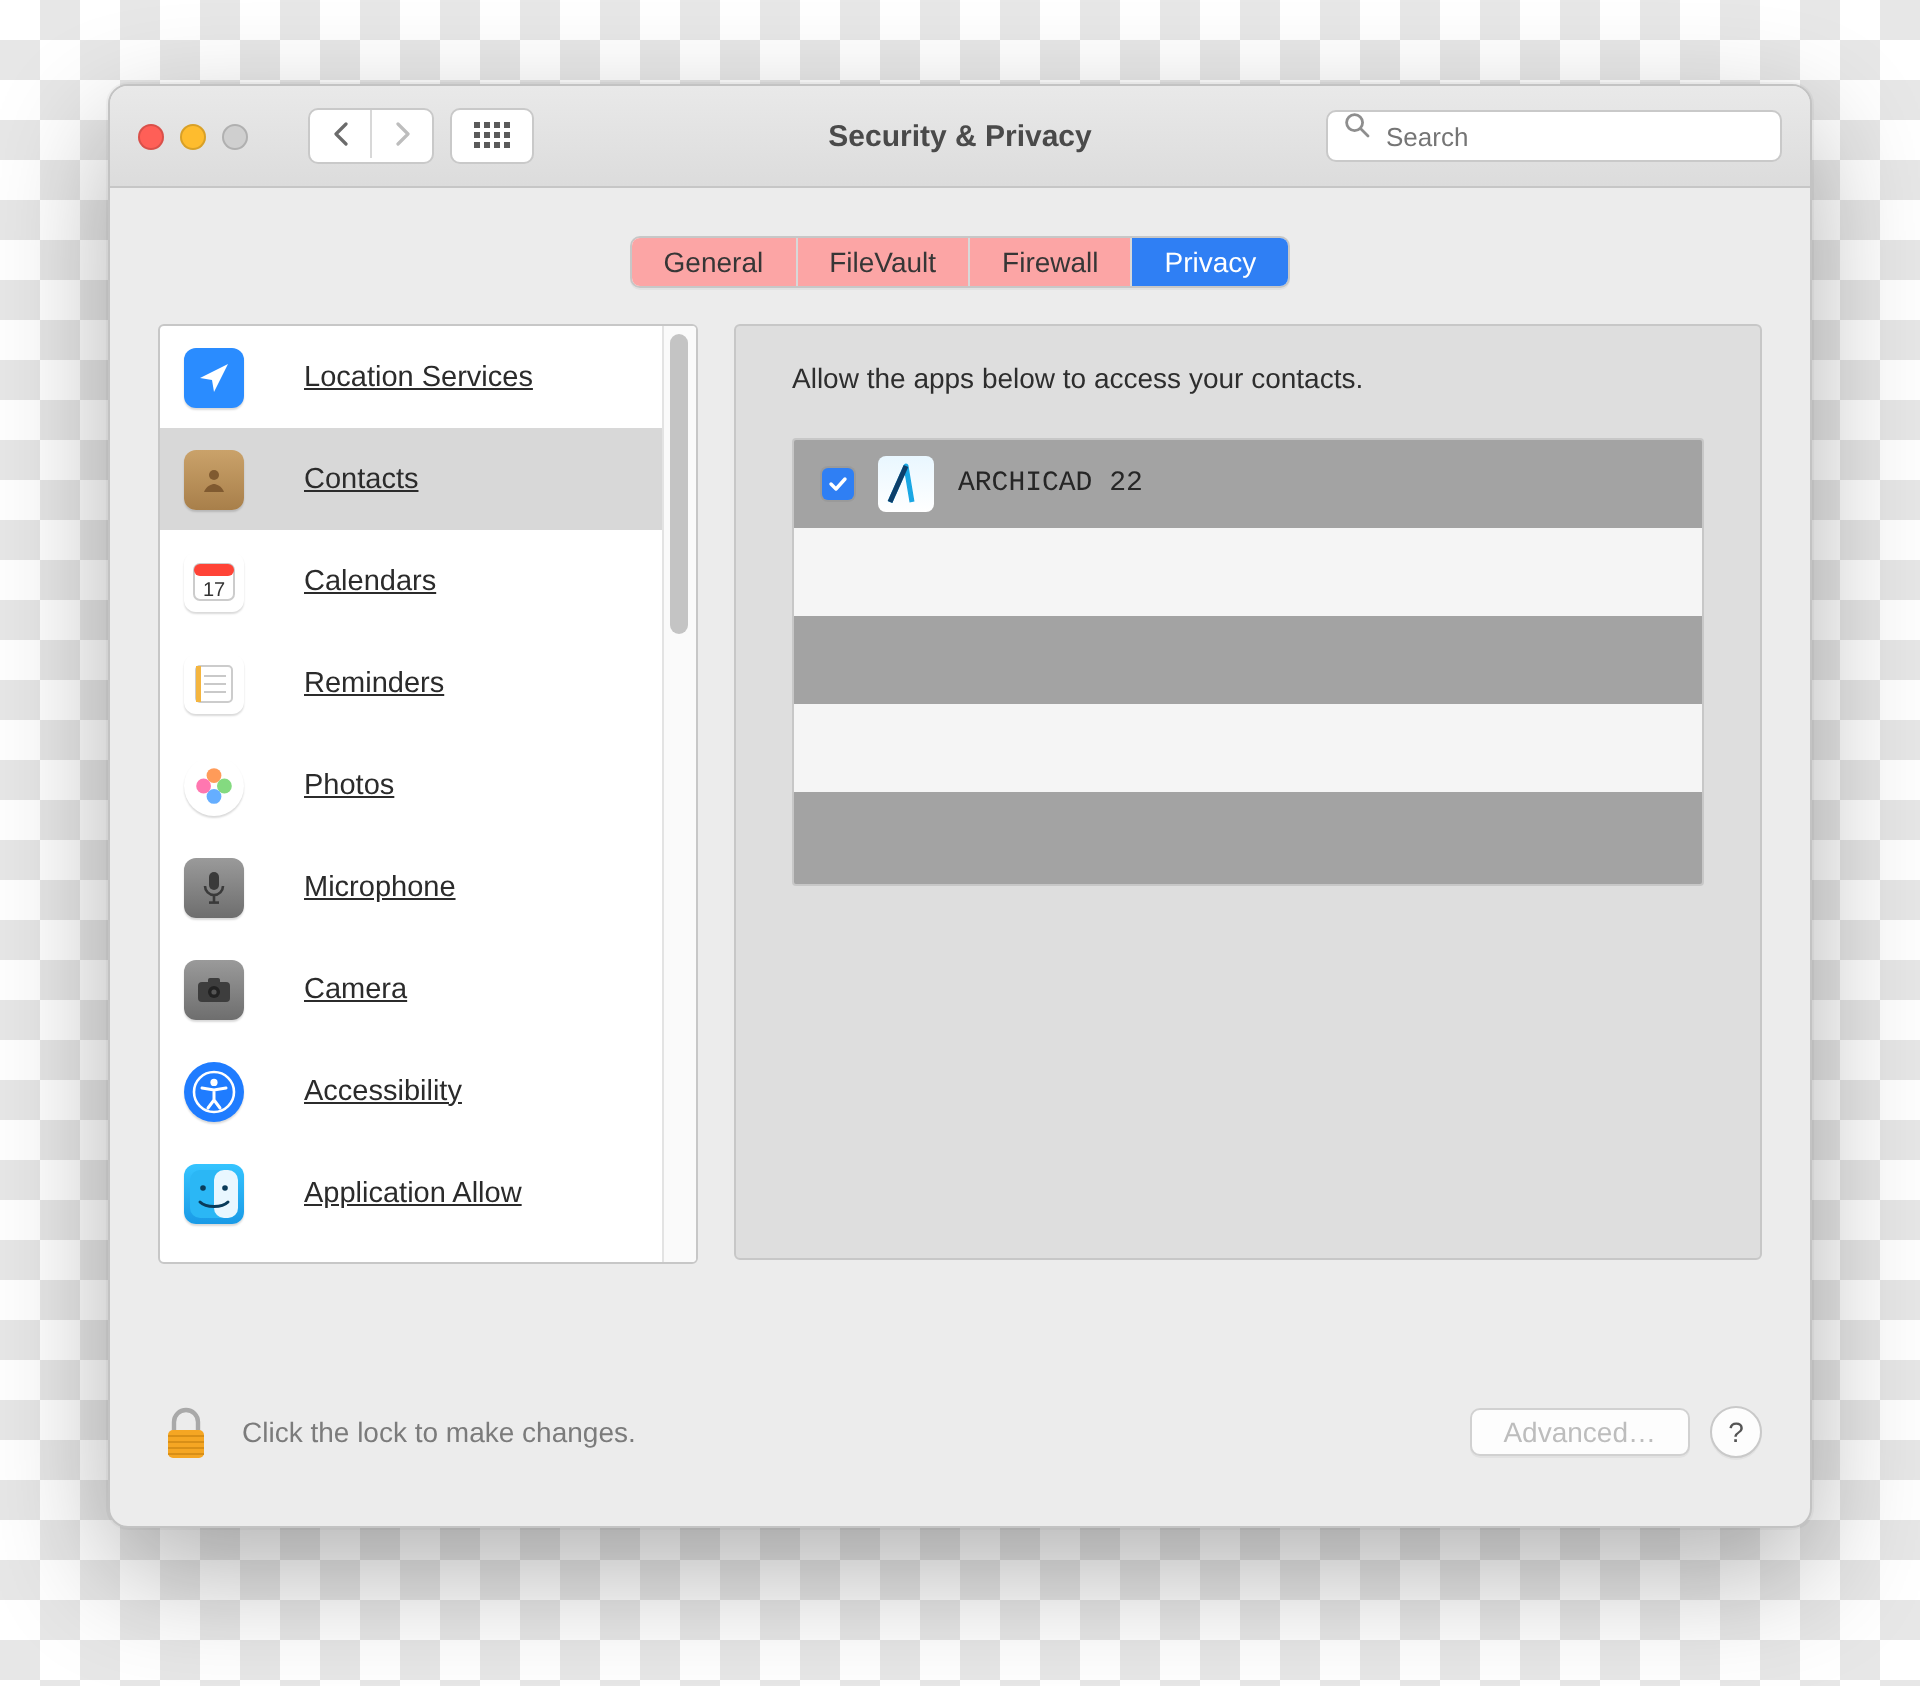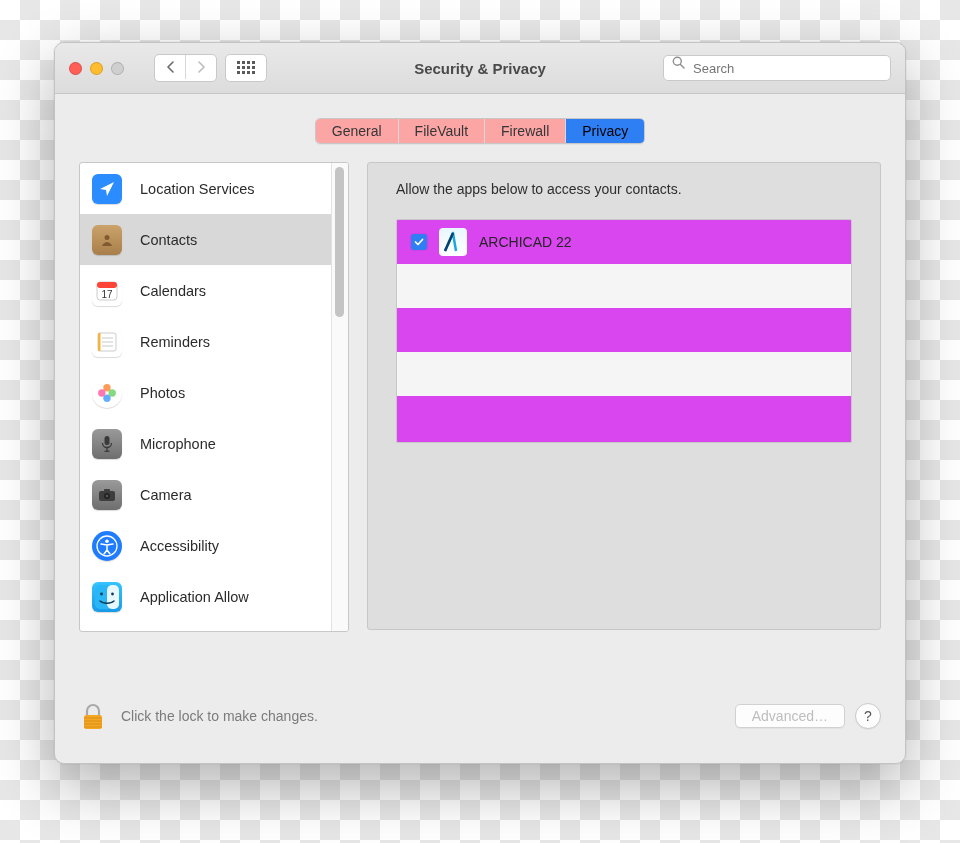--- a/index.html
+++ b/index.html
@@ -122,21 +122,21 @@
     padding: 4px 16px;
     font-size: 14px;
     color: #363636;
     border-right: 1px solid #d8d8d8;
     background: #fca5a5;
     cursor: default;
   }
   .tab:last-child { border-right: none; }
   .tab.selected {
     background: #2f7ff4;
-    color: #000000;
+    color: #ffffff;
   }
 
   .body-area {
     flex: 1;
     padding: 0 24px 12px 24px;
     display: flex;
     gap: 18px;
   }
 
   .sidebar-box {
@@ -167,24 +167,25 @@
   .sidebar-list {
     position: absolute;
     left:0; top:0; bottom:0; right:16px;
     overflow: hidden;
   }
   .side-item {
     height: 51px;
     display: flex;
     align-items: center;
     padding-left: 12px;
-    gap: 18px;
+    gap: 30px;
     font-size: 14.5px;
     color: #2b2b2b;
     border-bottom: 0px solid transparent;
+    text-decoration: underline;
   }
   .side-item.selected {
     background: #d8d8d8;
   }
   .side-icon {
     width: 30px; height: 30px;
     border-radius: 6px;
     display:flex;align-items:center;justify-content:center;
     box-shadow: 0 1px 1px rgba(0,0,0,0.15);
   }
@@ -198,25 +199,26 @@
     position: relative;
     padding: 18px 28px;
     box-sizing: border-box;
   }
   .detail-title {
     font-size: 14px;
     color: #2e2e2e;
     margin-bottom: 22px;
   }
   .app-list {
-    background: #d946ef;
+    background: #a3a3a3;
     border: 1px solid #c7c7c7;
     border-radius: 2px;
     height: 222px;
     overflow: hidden;
+    font-family: Liberation Mono, monospace;
   }
   .app-row {
     height: 44px;
     display: flex;
     align-items: center;
     padding-left: 14px;
     gap: 12px;
     font-size: 14px;
     color: #262626;
   }

